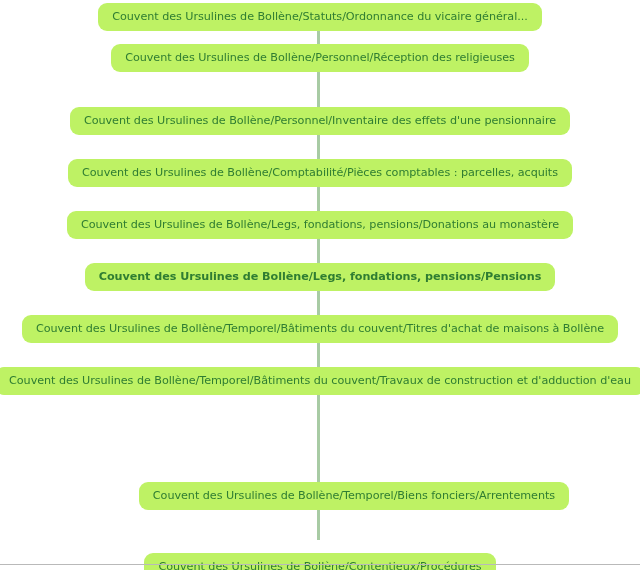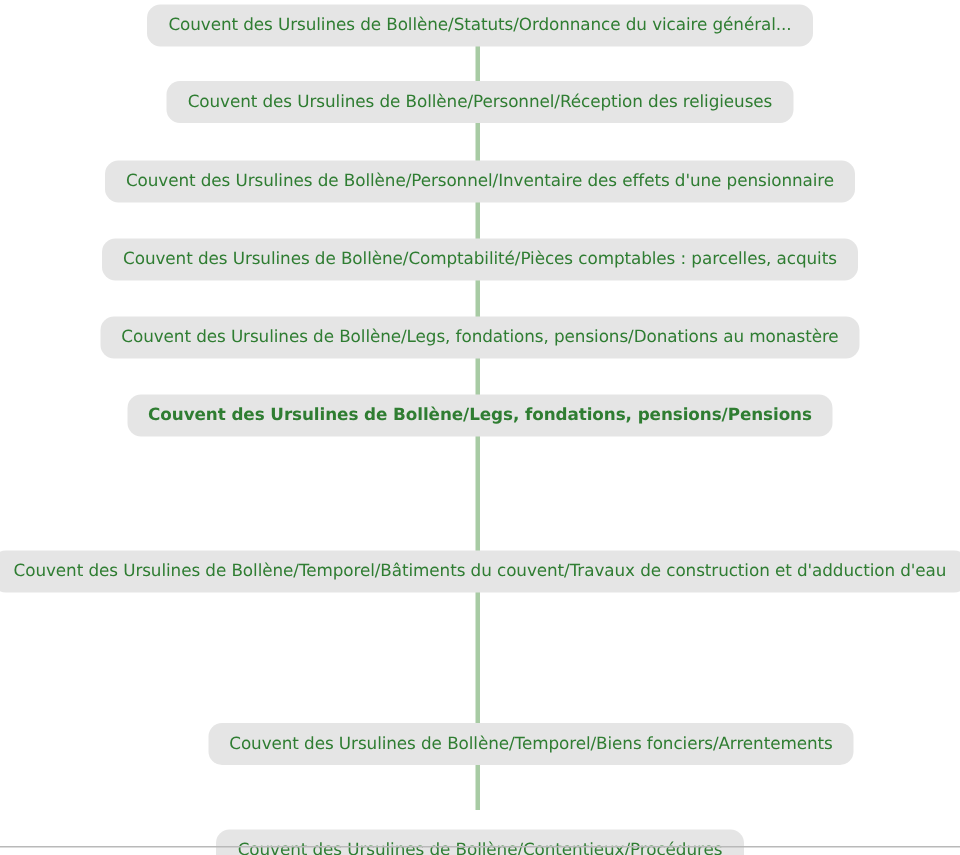--- a/index.html
+++ b/index.html
@@ -34,21 +34,21 @@
     position: absolute;
     left: 0;
     width: 640px;
     display: flex;
     justify-content: center;
     align-items: center;
     z-index: 2;
   }
 
   .node-box {
-    background: #e5e5e5;
+    background: #bef264;
     border-radius: 9px;
     color: #2f7d32;
     font-size: 11.2px;
     line-height: 1;
     white-space: nowrap;
     padding: 8px 14px 9px 14px;
     box-sizing: border-box;
     text-align: center;
     letter-spacing: -0.05px;
   }
@@ -67,40 +67,43 @@
 <body>
 
 <div id="diagram">
 
   <div class="connector-line" style="top: 30px; height: 510px;"></div>
 
   <div class="node-row" style="top: 3px;">
     <div class="node-box">Couvent des Ursulines de Bollène/Statuts/Ordonnance du vicaire général...</div>
   </div>
 
-  <div class="node-row" style="top: 54px; align-items: flex-end;">
+  <div class="node-row" style="top: 44px; align-items: flex-end;">
     <div class="node-box">Couvent des Ursulines de Bollène/Personnel/Réception des religieuses</div>
   </div>
 
   <div class="node-row" style="top: 107px;">
     <div class="node-box">Couvent des Ursulines de Bollène/Personnel/Inventaire des effets d'une pensionnaire</div>
   </div>
 
   <div class="node-row" style="top: 159px;">
     <div class="node-box">Couvent des Ursulines de Bollène/Comptabilité/Pièces comptables : parcelles, acquits</div>
   </div>
 
   <div class="node-row" style="top: 211px;">
     <div class="node-box">Couvent des Ursulines de Bollène/Legs, fondations, pensions/Donations au monastère</div>
   </div>
 
   <div class="node-row" style="top: 263px; font-weight: bold;">
     <div class="node-box">Couvent des Ursulines de Bollène/Legs, fondations, pensions/Pensions</div>
   </div>
 
+  <div class="node-row" style="top: 315px;">
+    <div class="node-box">Couvent des Ursulines de Bollène/Temporel/Bâtiments du couvent/Titres d'achat de maisons à Bollène</div>
+  </div>
 
   <div class="node-row" style="top: 367px;">
     <div class="node-box">Couvent des Ursulines de Bollène/Temporel/Bâtiments du couvent/Travaux de construction et d'adduction d'eau</div>
   </div>
 
 
   <div class="node-row" style="top: 482px; padding-left: 34px;">
     <div class="node-box">Couvent des Ursulines de Bollène/Temporel/Biens fonciers/Arrentements</div>
   </div>
 

